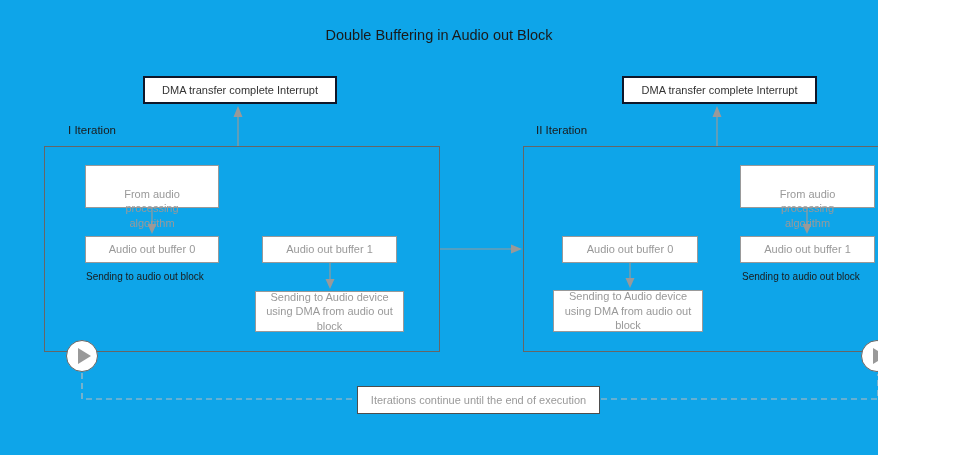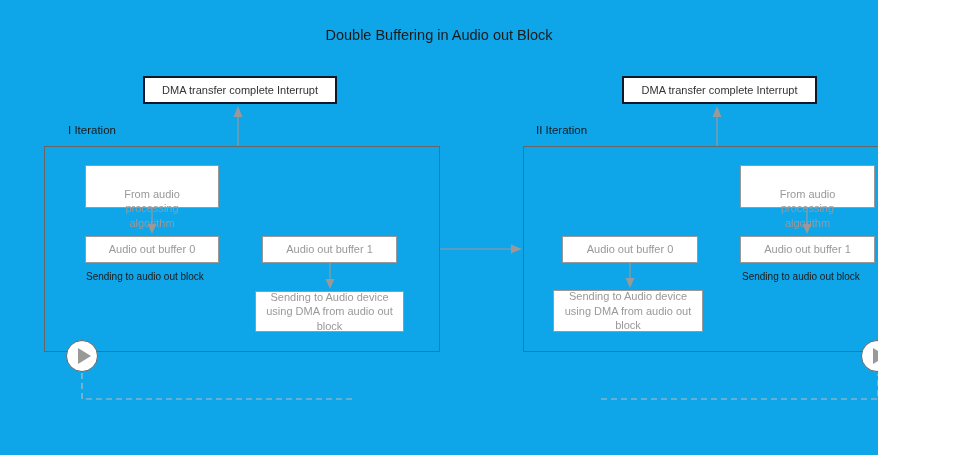--- a/index.html
+++ b/index.html
@@ -215,14 +215,17 @@
   </div>
   <div class="sending-label r-sending">Sending to audio out block</div>
 
   <div class="circle-btn left">
     <div class="tri"></div>
   </div>
   <div class="circle-btn right">
     <div class="tri"></div>
   </div>
 
+  <div class="footer-box">
+    <span>Iterations continue until the end of execution</span>
+  </div>
 
 </div>
 
 </body></html>

